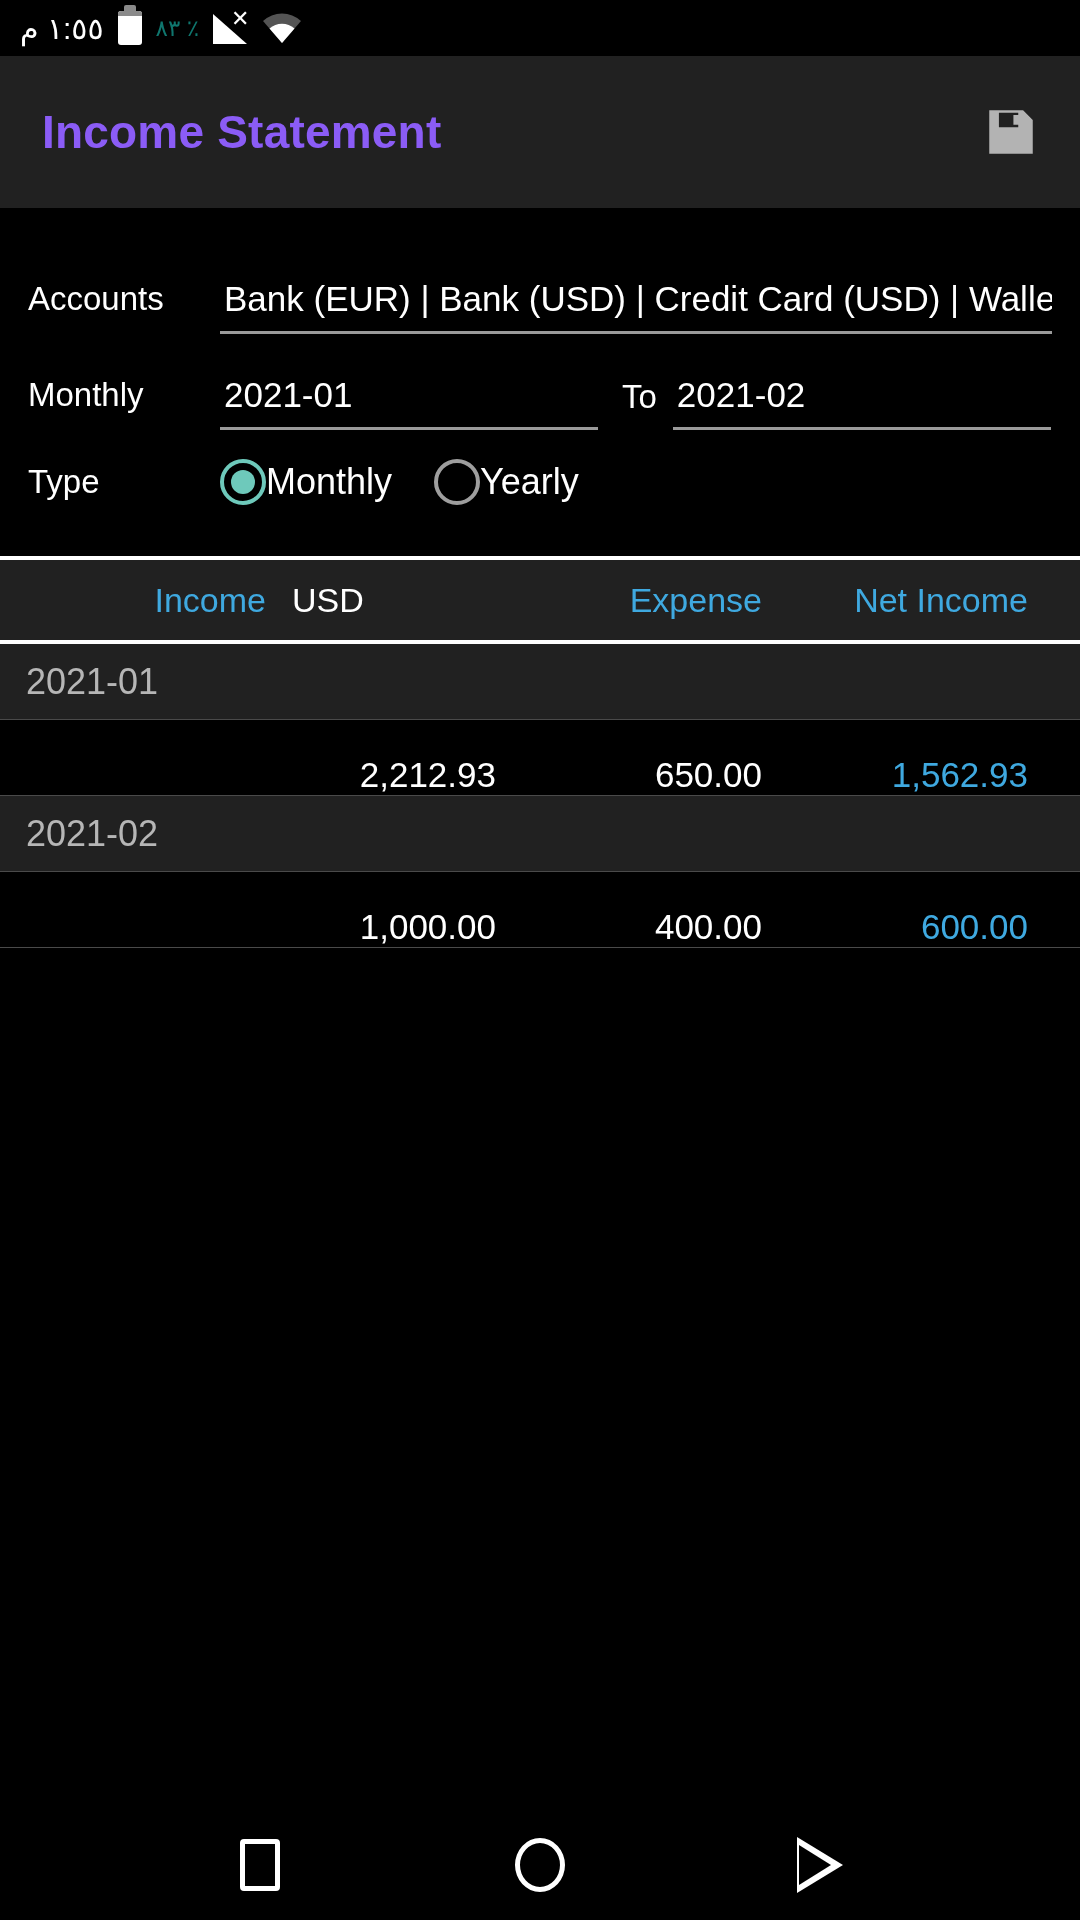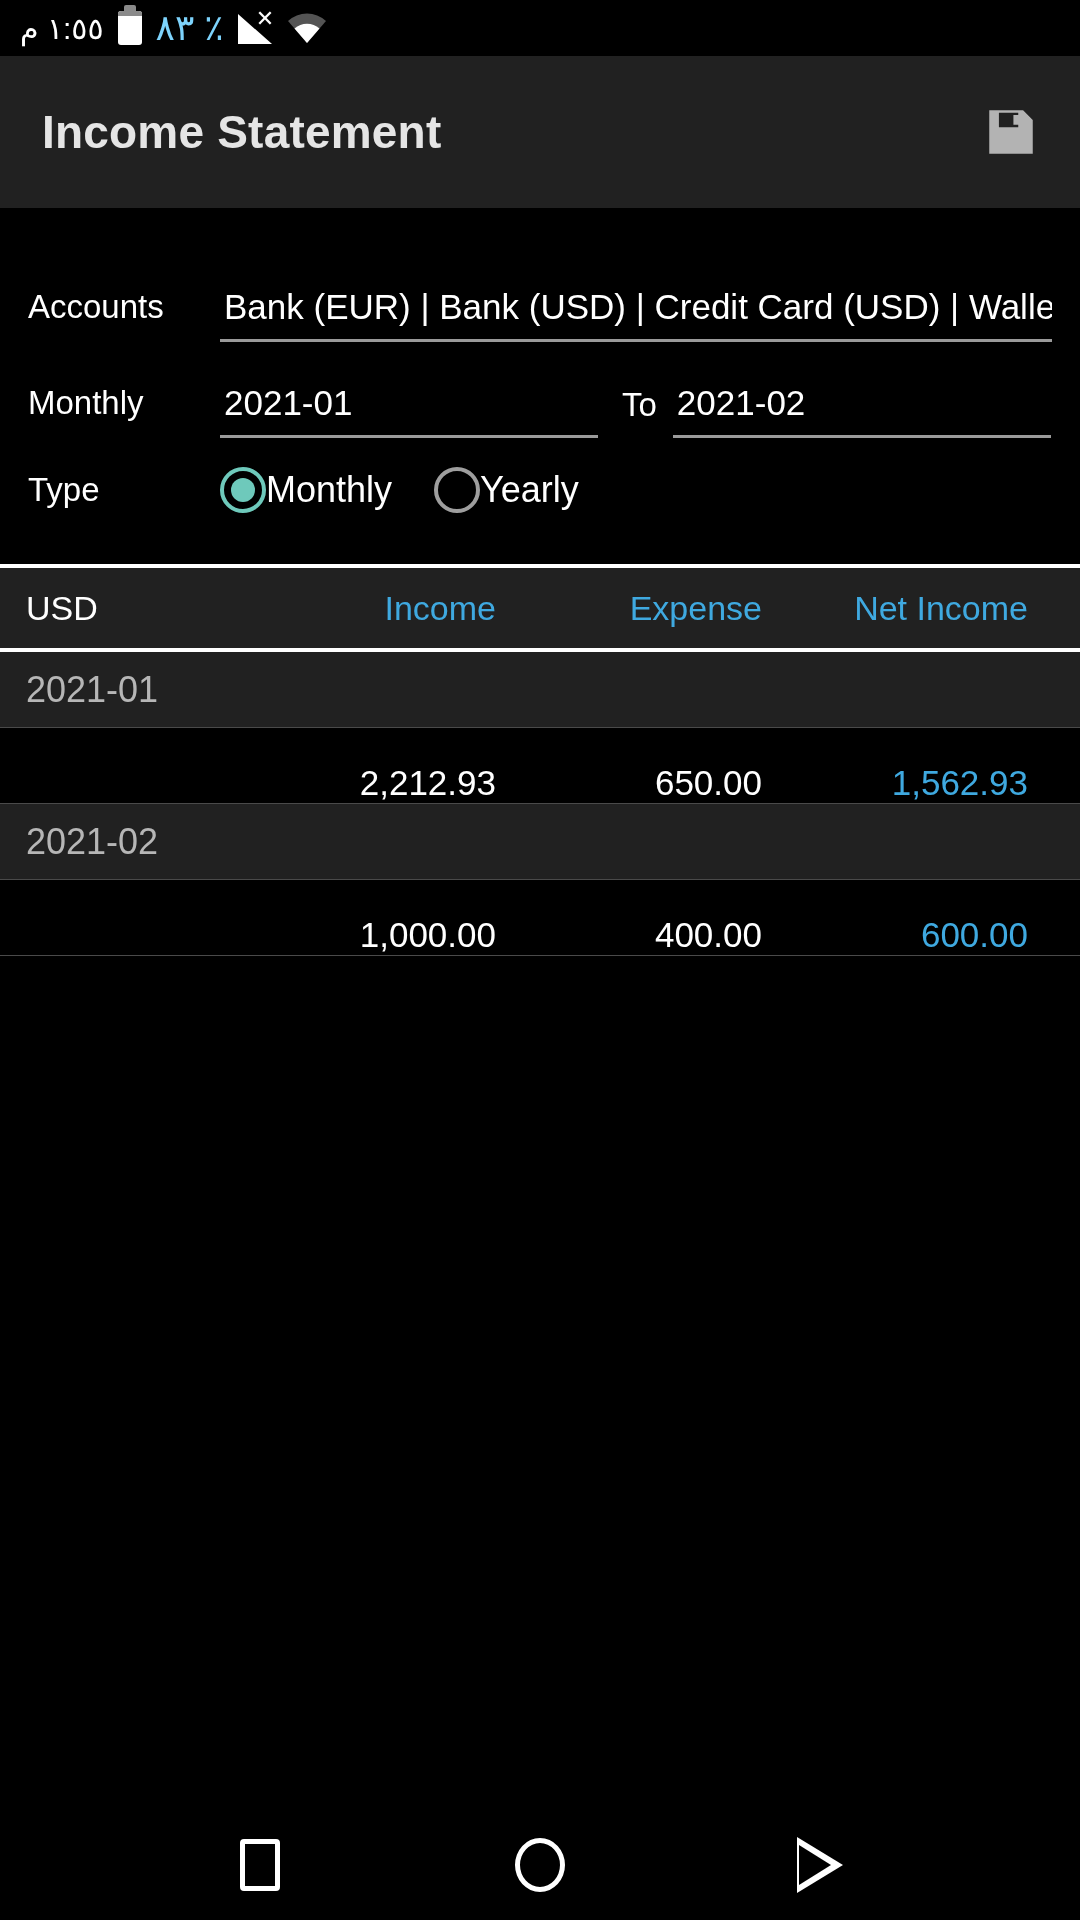--- a/index.html
+++ b/index.html
@@ -44,22 +44,22 @@
   }
   .batt-icon::after {
     content: "";
     position: absolute;
     top: 0; left: 0; right: 0;
     height: 5px;
     background: #8a8a8a;
     border-radius: 3px 3px 0 0;
   }
   .batt-pct {
-    color: #7dd3fc;
-    font-size: 36px;
+    color: #0f766e;
+    font-size: 23px;
     direction: rtl;
     white-space: nowrap;
     text-align: center;
   }
   .sig-icon {
     position: relative;
     width: 36px; height: 32px;
   }
   .sig-icon .tri {
     position: absolute;
@@ -85,31 +85,31 @@
   
   .app-bar {
     height: 152px;
     background: #212121;
     display: flex;
     align-items: center;
     justify-content: space-between;
     padding: 0 40px 0 42px;
   }
   .app-title {
-    color: #e5e5e5;
+    color: #8b5cf6;
     font-size: 46px;
     font-weight: bold;
     letter-spacing: 0.2px;
   }
   .save-icon { width: 58px; height: 58px; display:block; }
 
   
   .form-area {
     background: #000000;
-    padding: 38px 28px 22px 28px;
+    padding: 30px 28px 22px 28px;
   }
   .form-row {
     display: flex;
     align-items: flex-end;
     min-height: 96px;
   }
   .form-label {
     color: #ffffff;
     font-size: 33px;
     width: 192px;
@@ -296,22 +296,22 @@
         <span class="radio-opt">
           <span class="radio-dot"></span>
           <span class="radio-label">Yearly</span>
         </span>
       </span>
     </div>
 
   </div>
 
   <div class="table-head">
+    <span class="th th-num">Income</span>
     <span class="th th-cur">USD</span>
-    <span class="th th-num">Income</span>
     <span class="th th-num">Expense</span>
     <span class="th th-num">Net Income</span>
   </div>
 
   <div class="grp-row">
     <span class="grp-label">2021-01</span>
   </div>
   <div class="data-row">
     <span class="td td-spacer"></span>
     <span class="td td-num">2,212.93</span>

